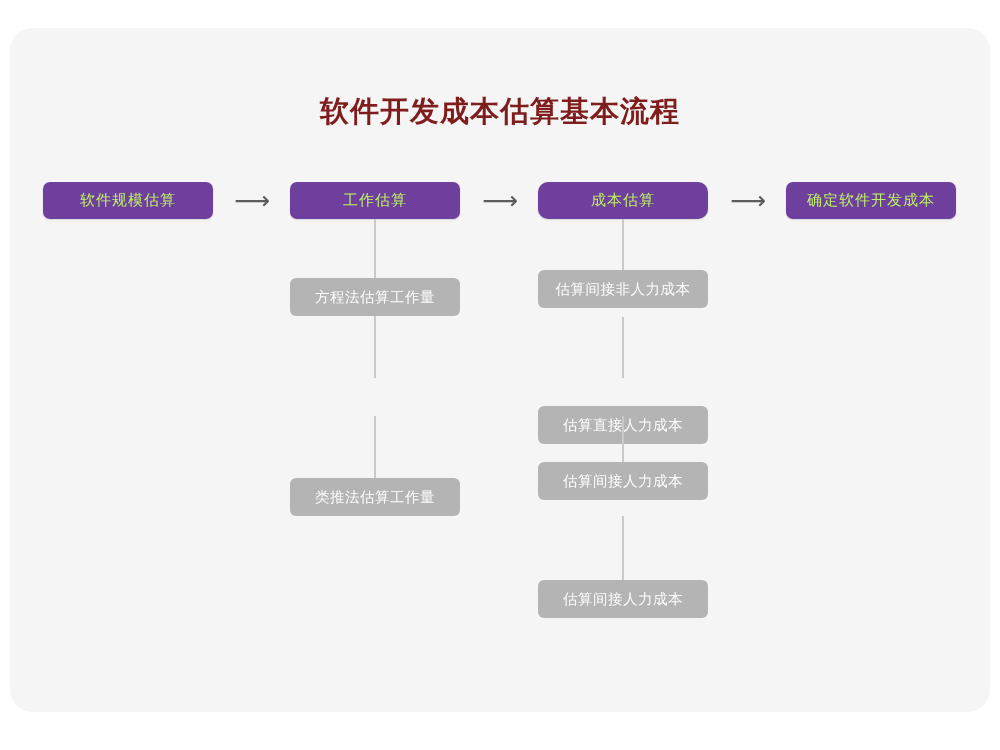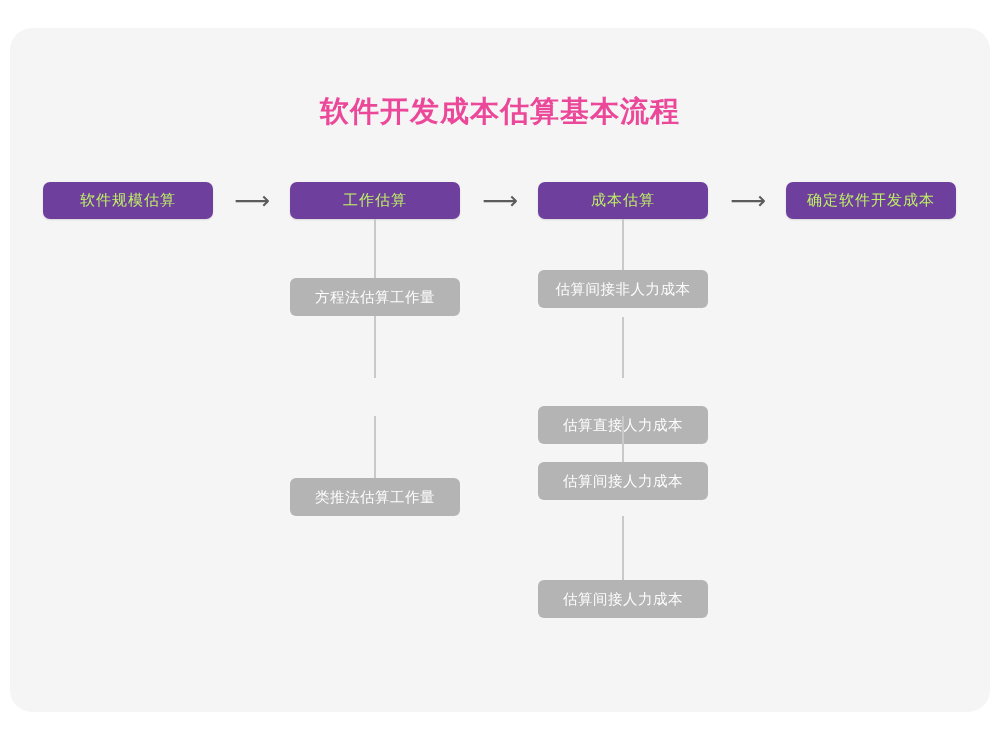--- a/index.html
+++ b/index.html
@@ -34,21 +34,21 @@
   }
 
   .diagram-title {
     position: absolute;
     left: 0;
     top: 92px;
     width: 1000px;
     text-align: center;
     font-size: 29px;
     font-weight: 700;
-    color: #ec4899;
+    color: #7f1d1d;
     letter-spacing: 1px;
     white-space: nowrap;
   }
 
   
   .connector {
     position: absolute;
     width: 2px;
     background: #c9c9c9;
   }
@@ -111,21 +111,21 @@
   </div>
 
   <div class="stage-arrow" style="left:224px; top:188px;">⟶</div>
 
   <div class="node stage" style="left:290px; top:182px;">
     <span>工作估算</span>
   </div>
 
   <div class="stage-arrow" style="left:472px; top:188px;">⟶</div>
 
-  <div class="node stage" style="left:538px; top:182px;">
+  <div class="node stage" style="left:538px; top:182px;border-radius:10px;">
     <span>成本估算</span>
   </div>
 
   <div class="stage-arrow" style="left:720px; top:188px;">⟶</div>
 
   <div class="node stage" style="left:786px; top:182px;">
     <span>确定软件开发成本</span>
   </div>
 
   <div class="connector" style="left:374px; top:219px; height:59px;"></div>

